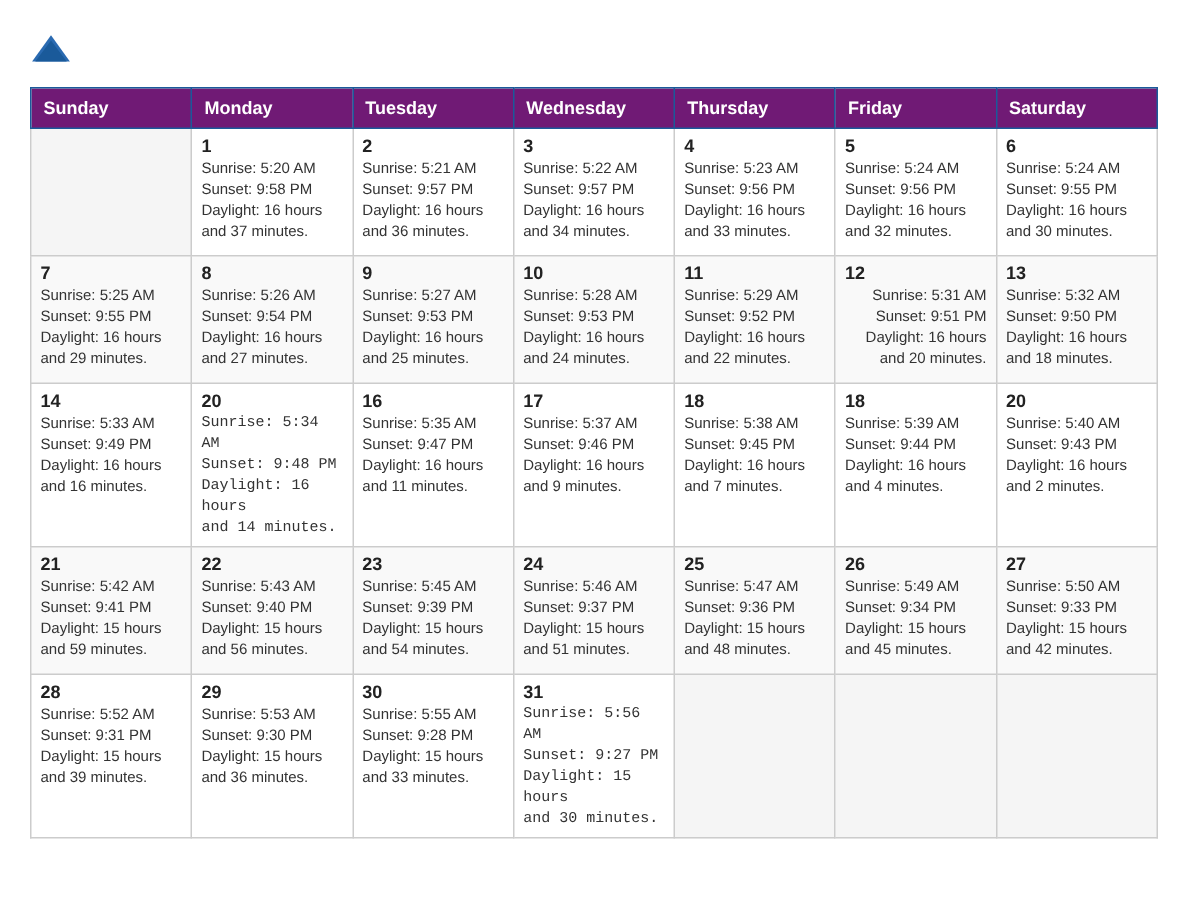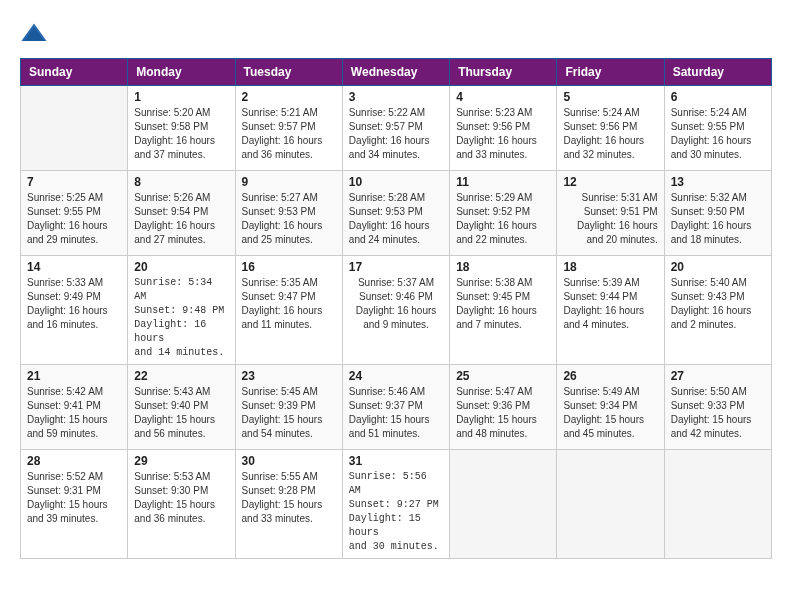--- a/index.html
+++ b/index.html
@@ -232,21 +232,21 @@
         </td>
         <td>
           <div class="day-number">16</div>
           <div class="day-info" style="white-space: pre-line;">Sunrise: 5:35 AM
 Sunset: 9:47 PM
 Daylight: 16 hours
 and 11 minutes.</div>
         </td>
         <td>
           <div class="day-number">17</div>
-          <div class="day-info" style="white-space: pre-line; text-align: center;">Sunrise: 5:37 AM
+          <div class="day-info" style="white-space: pre-line;">Sunrise: 5:37 AM
 Sunset: 9:46 PM
 Daylight: 16 hours
 and 9 minutes.</div>
         </td>
         <td>
           <div class="day-number">18</div>
           <div class="day-info" style="white-space: pre-line;">Sunrise: 5:38 AM
 Sunset: 9:45 PM
 Daylight: 16 hours
 and 7 minutes.</div>

